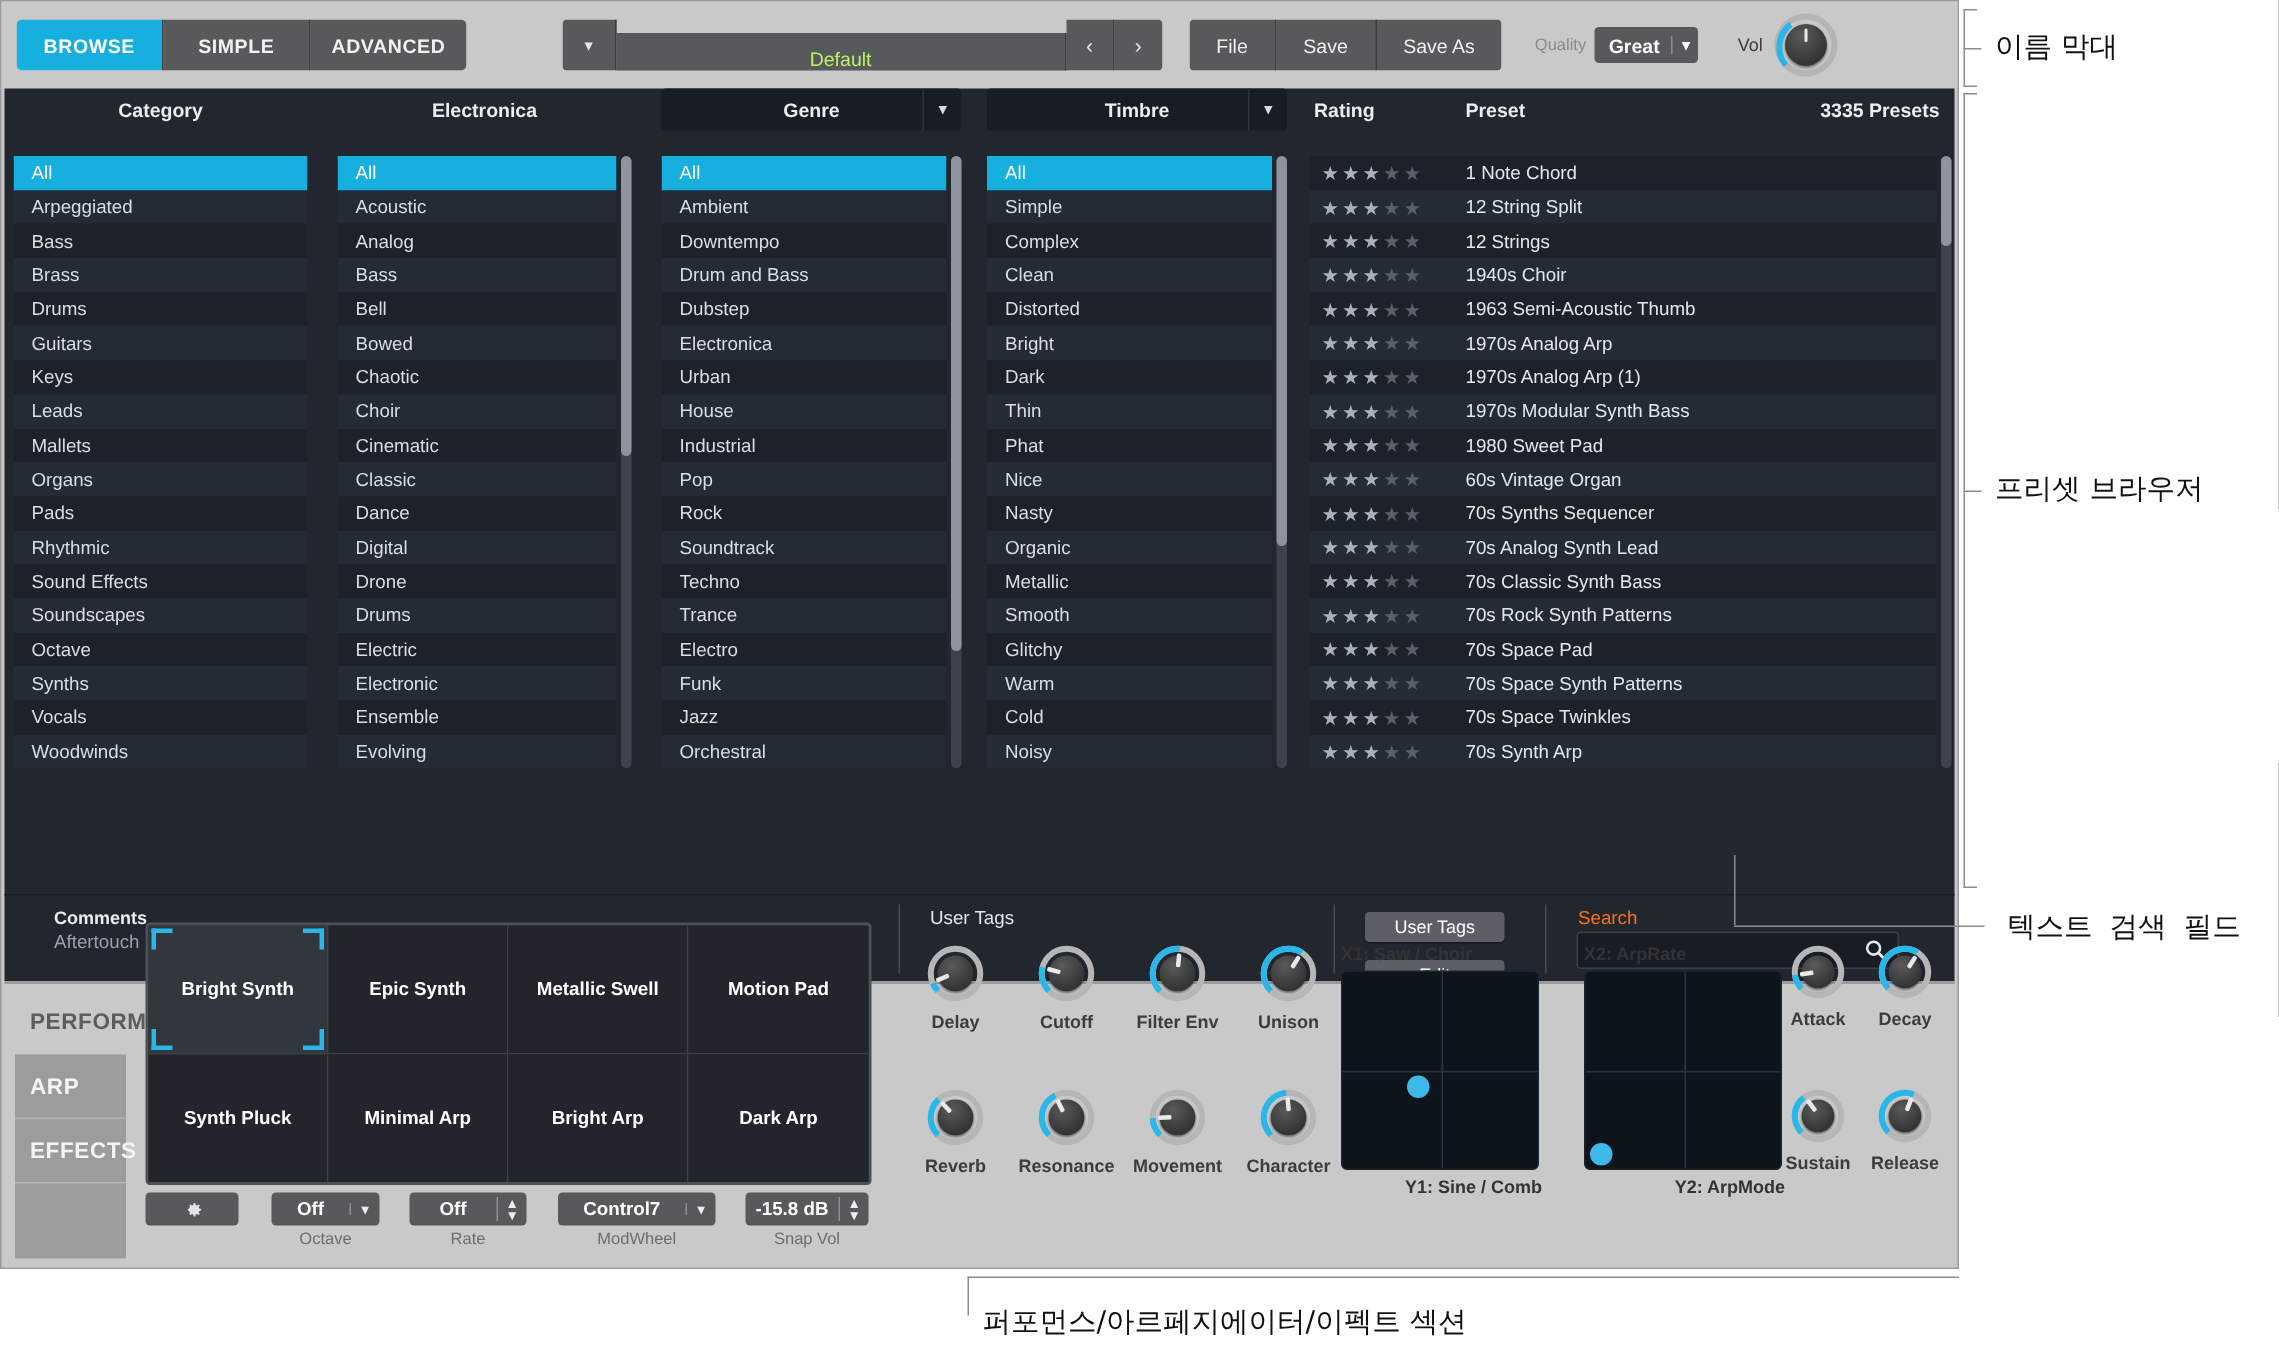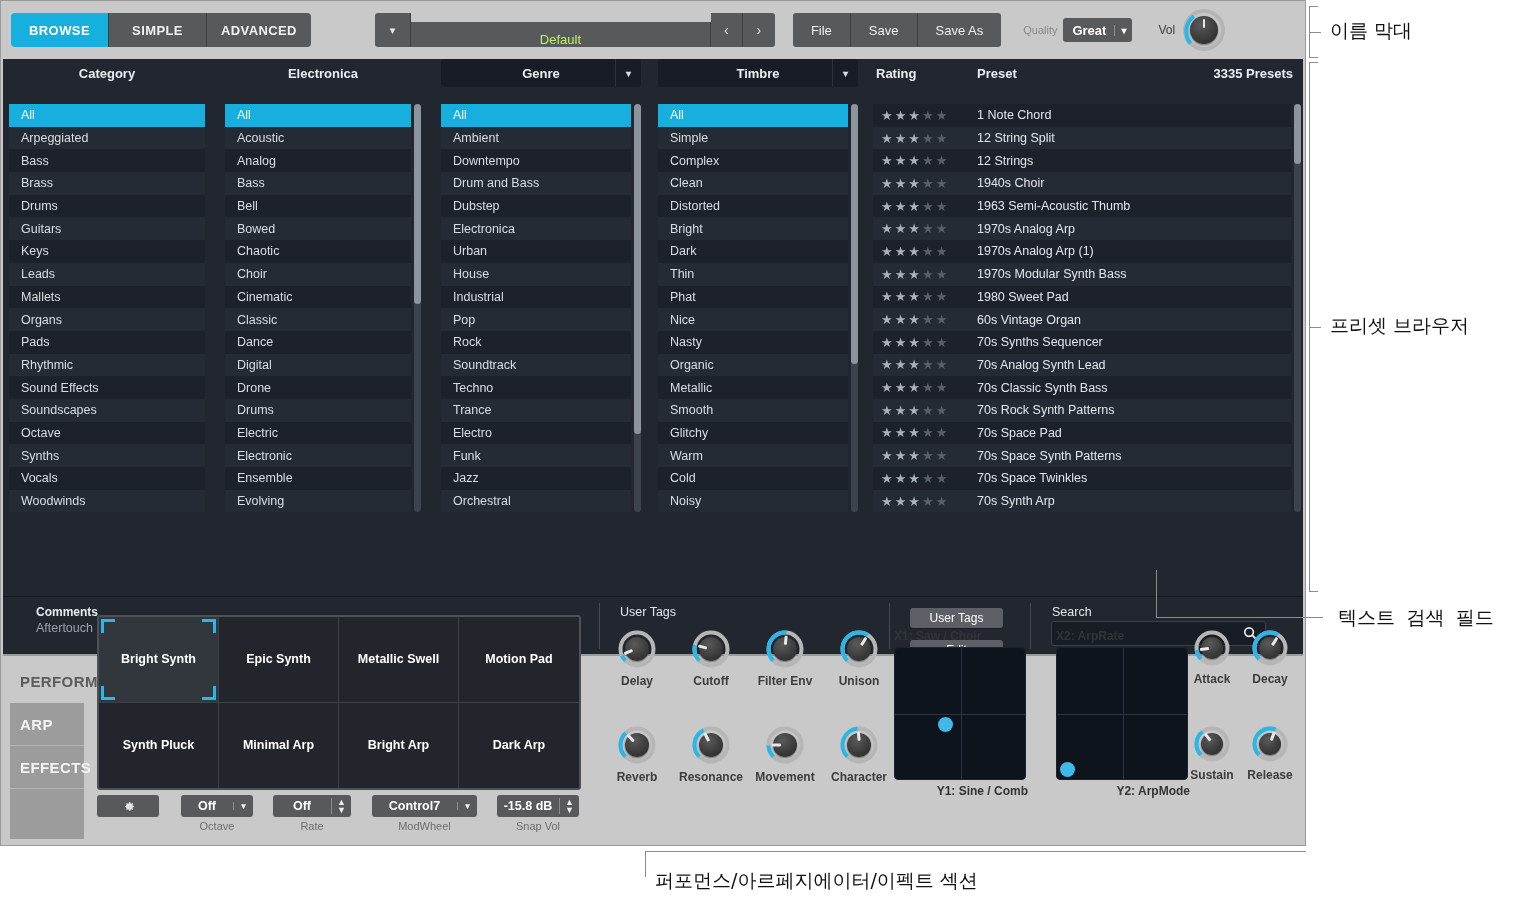--- a/index.html
+++ b/index.html
@@ -123,21 +123,21 @@
   }
   .cmt-title { position:absolute; left:33px; top:8px; font-size:12px; font-weight:bold; color:#e8edf2; }
   .cmt-text  { position:absolute; left:33px; top:24px; font-size:12.5px; color:#9aa1ab; }
   .vdiv { position:absolute; width:1px; background:#454b55; }
   .ut-label { position:absolute; left:617px; top:8px; font-size:12.5px; color:#e0e5ea; }
   .mini-btn {
     position:absolute; width:93px; height:20px; background:#5c6066; color:#fff;
     border-radius:3px; font-size:12px; display:flex; align-items:center;
     justify-content:center; cursor:pointer; box-shadow:0 1px 0 rgba(0,0,0,.35);
   }
-  .search-label { position:absolute; left:1049px; top:8px; font-size:12.5px; color:#e5e5e5; }
+  .search-label { position:absolute; left:1049px; top:8px; font-size:12.5px; color:#f97316; }
   .search-box {
     position:absolute; left:1048px; top:24px; width:215px; height:25px;
     background:#181d25; border:1px solid #3a4049; border-radius:3px;
   }
   .search-ico { position:absolute; right:7px; top:4px; color:#e3e8ee; }
 
   
   .perform {
     position:absolute; left:2px; top:653px; width:1300px; height:191px;
     background:#c9c9c9; border-top:2px solid #9b9b9b;

